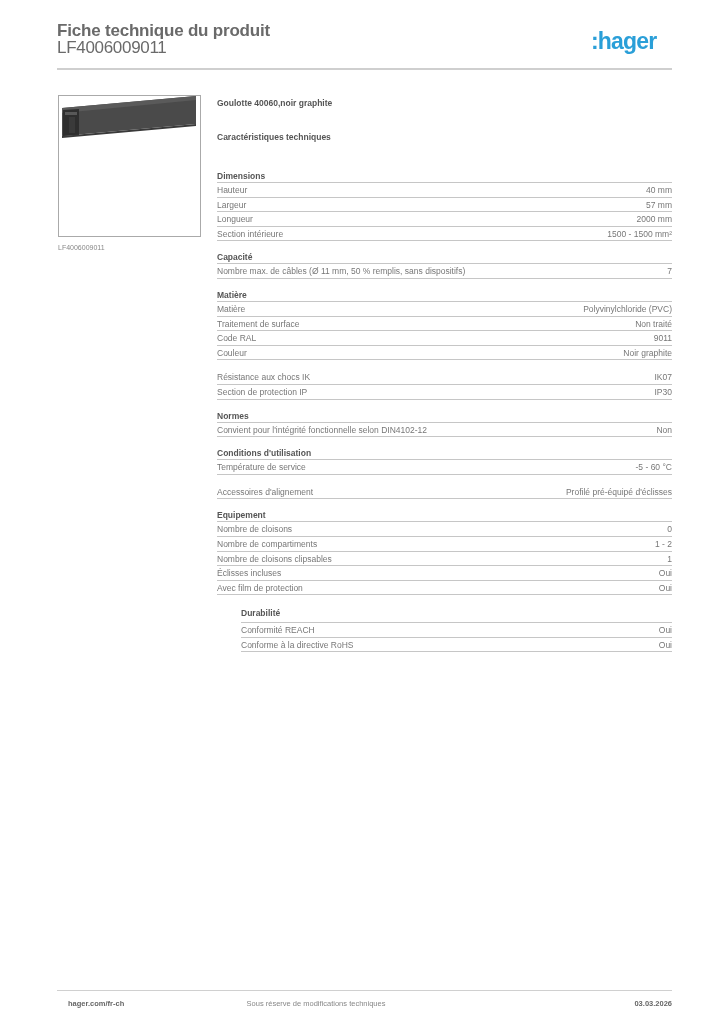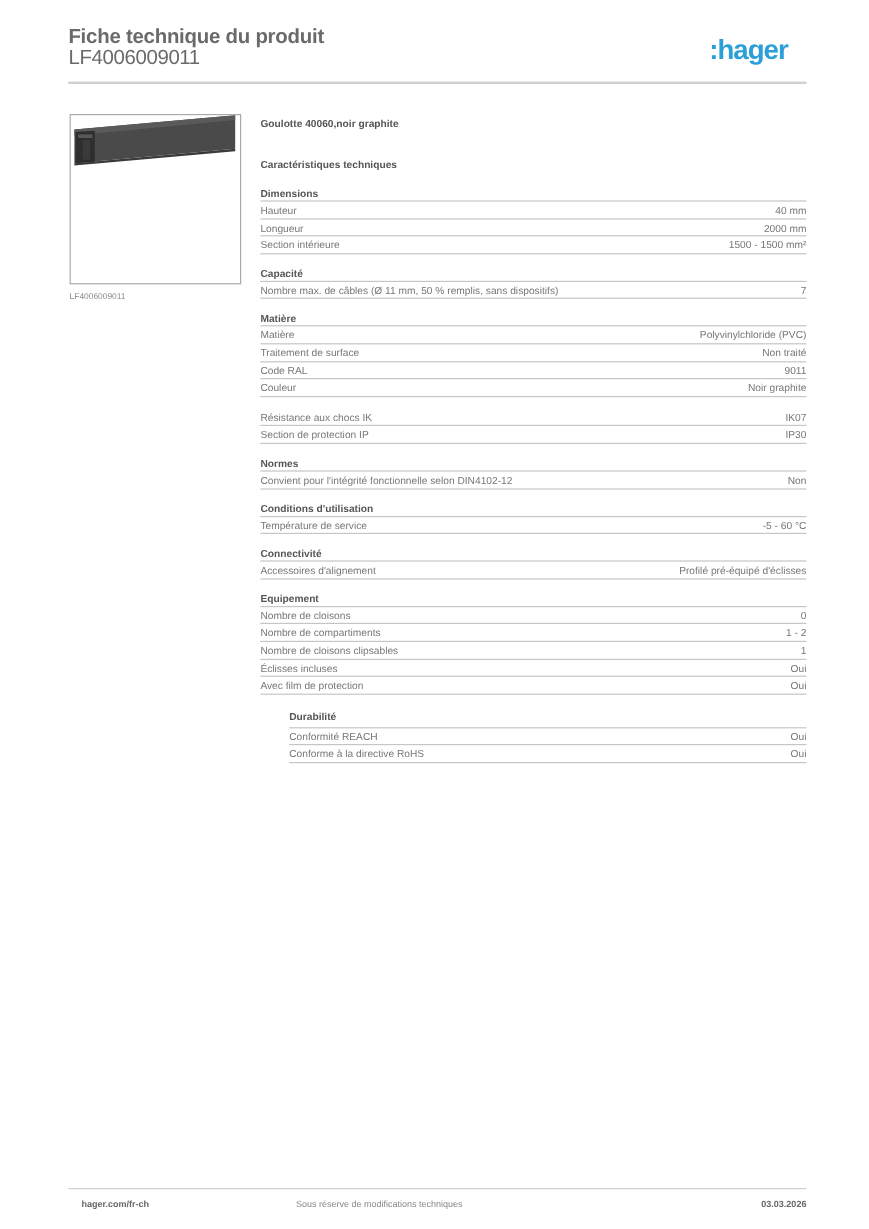--- a/index.html
+++ b/index.html
@@ -8,21 +8,21 @@
   .page-title { position: absolute; left: 57px; top: 21px; font-size: 17px; font-weight: bold; color: #6a6a6a; letter-spacing: -0.2px; }
   .page-subtitle { position: absolute; left: 57px; top: 38px; font-size: 17px; color: #6a6a6a; letter-spacing: -0.3px; }
   .logo { position: absolute; left: 591px; top: 28px; font-size: 23px; font-weight: bold; color: #2a9fd8; letter-spacing: -0.8px; }
   .header-rule { position: absolute; left: 57px; top: 68px; width: 615px; height: 1.5px; background: #cfcfcf; }
   .image-box { position: absolute; left: 58px; top: 95px; width: 143px; height: 142px; border: 1px solid #aaa; background: #fff; }
   .image-caption { position: absolute; left: 58px; top: 244px; font-size: 7px; color: #888; }
   .content { position: absolute; left: 217px; top: 96px; width: 455px; }
   .product-name { font-size: 8.5px; font-weight: bold; color: #555; height: 14px; line-height: 14px; }
   .tech-title { font-size: 8.5px; font-weight: bold; color: #555; margin-top: 20px; height: 14px; line-height: 14px; }
   .section { margin-top: 10px; }
-  .section.first { margin-top: 11px; }
+  .section.first { margin-top: 26px; }
   .section-head { font-size: 8.5px; font-weight: bold; color: #555; height: 13px; line-height: 12px; border-bottom: 1.5px solid #c6c6c6; }
   .row { display: flex; justify-content: space-between; font-size: 8.5px; color: #777; height: 14.6px; line-height: 14px; border-bottom: 1.2px solid #c6c6c6; }
   .row .val { text-align: right; }
   .footer-rule { position: absolute; left: 57px; top: 990px; width: 615px; height: 1px; background: #d0d0d0; }
   .footer-left { position: absolute; left: 57px; top: 999px; font-size: 7.5px; font-weight: bold; color: #666; margin-left: 11px; }
   .footer-center { position: absolute; left: 0; width: 632px; top: 999px; text-align: center; font-size: 7.5px; color: #888; }
   .footer-right { position: absolute; right: 52px; top: 999px; font-size: 7.5px; font-weight: bold; color: #666; }
 </style>
 </head>
 <body>
@@ -46,20 +46,24 @@
 
 <div class="content">
   <div class="product-name">Goulotte 40060,noir graphite</div>
   <div class="tech-title">Caractéristiques techniques</div>
 
   <div class="section first">
     <div class="section-head">Dimensions</div>
     <div class="row">
         <span>Hauteur</span>
         <span class="val">40 mm</span>
+      </div>
+    <div class="row">
+        <span>Largeur</span>
+        <span class="val">57 mm</span>
       </div>
     <div class="row">
         <span>Longueur</span>
         <span class="val">2000 mm</span>
       </div>
     <div class="row">
         <span>Section intérieure</span>
         <span class="val">1500 - 1500 mm²</span>
       </div>
   </div>
@@ -113,21 +117,20 @@
 
   <div class="section">
     <div class="section-head">Conditions d'utilisation</div>
     <div class="row">
         <span>Température de service</span>
         <span class="val">-5 - 60 °C</span>
       </div>
   </div>
 
   <div class="section">
-    <div class="section-head">Connectivité</div>
     <div class="row">
         <span>Accessoires d'alignement</span>
         <span class="val">Profilé pré-équipé d'éclisses</span>
       </div>
   </div>
 
   <div class="section">
     <div class="section-head">Equipement</div>
     <div class="row">
         <span>Nombre de cloisons</span>

